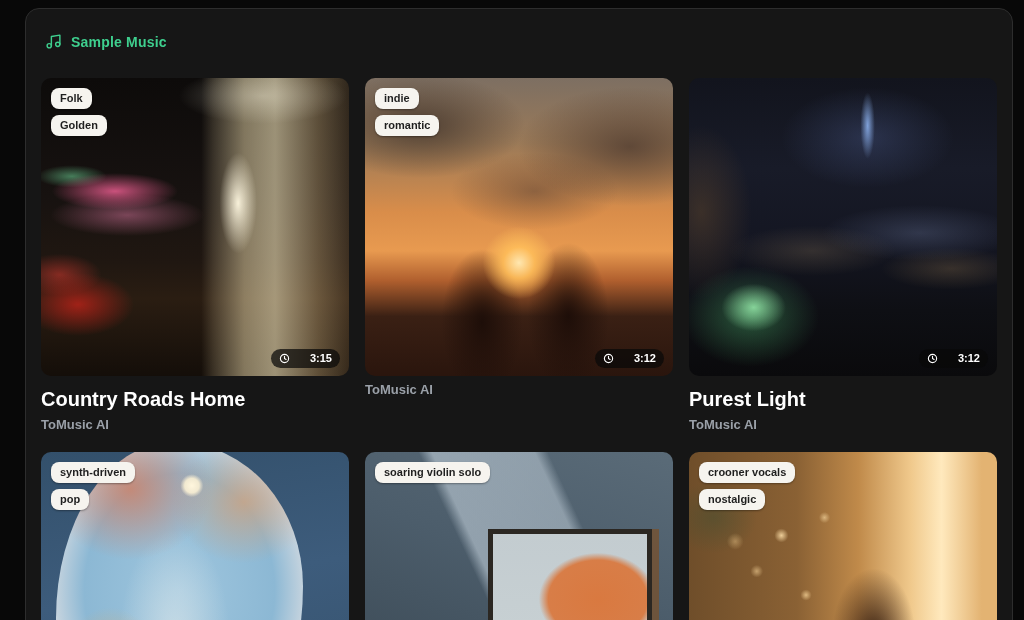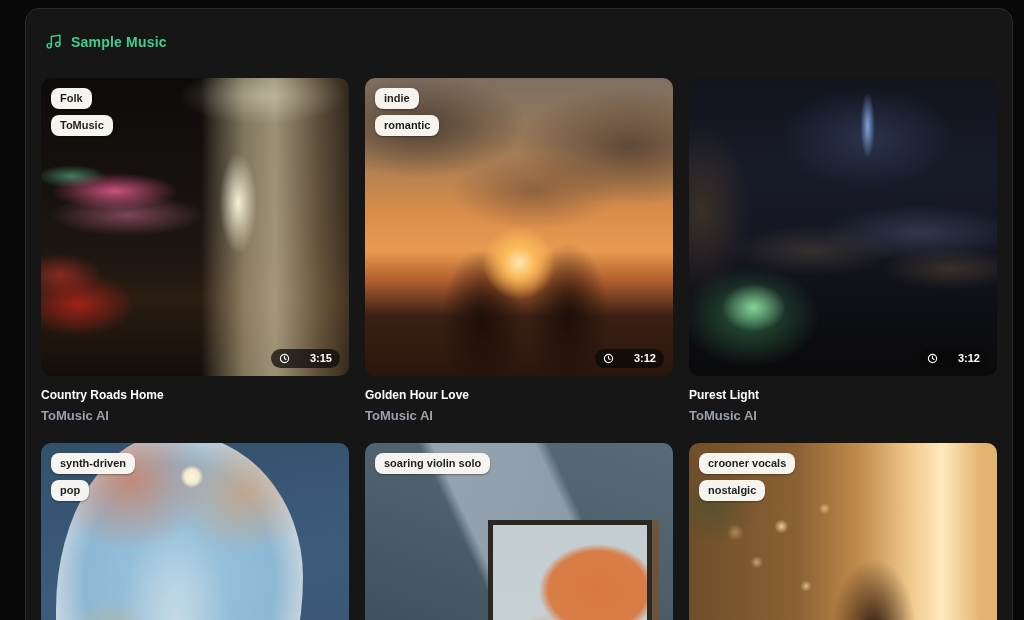--- a/index.html
+++ b/index.html
@@ -43,21 +43,21 @@
 
   .duration {
     position:absolute; right:9px; bottom:8px; z-index:3;
     display:flex; align-items:flex-start; gap:20px;
     background:rgba(8,8,8,.72); color:#fff;
     font-size:11px; font-weight:700; line-height:1;
     padding:4px 8px; border-radius:11px;
   }
   .duration svg { display:block; }
 
-  .t-title { margin-top:12px; color:#ffffff; font-size:12px; font-weight:700; }
+  .t-title { margin-top:12px; color:#ffffff; font-size:20px; font-weight:700; }
   .t-artist { margin-top:6px; color:#9aa0a8; font-size:13px; font-weight:700; }
 
   
   .art-night-street { background:
     radial-gradient(26px 70px at 64% 42%, rgba(255,248,225,.95), transparent 72%),
     radial-gradient(90px 26px at 24% 38%, rgba(233,93,143,.85), transparent 70%),
     radial-gradient(110px 30px at 28% 46%, rgba(240,130,175,.45), transparent 70%),
     radial-gradient(50px 16px at 10% 33%, rgba(130,255,180,.45), transparent 70%),
     radial-gradient(80px 45px at 12% 76%, rgba(190,35,25,.8), transparent 70%),
     radial-gradient(60px 30px at 6% 66%, rgba(230,60,50,.5), transparent 70%),
@@ -139,21 +139,21 @@
         <circle cx="18" cy="16" r="3"></circle>
     </svg>
     <span class="h-title">Sample Music</span>
   </div>
 
   <div class="grid">
   <div class="card">
     <div class="art art-night-street">
       <div class="tags">
             <span class="tag">Folk</span>
-            <span class="tag">ToMusic</span>
+            <span class="tag">Golden</span>
           </div>
       <div class="duration">
         <svg width="11" height="11" viewBox="0 0 24 24" fill="none" stroke="#ffffff" stroke-width="2.4" stroke-linecap="round" stroke-linejoin="round">
           <circle cx="12" cy="12" r="9"></circle>
               <path d="M12 7v5l3.5 2"></path>
         </svg>
         <span class="dur-text">3:15</span>
       </div>
     </div>
     <div class="t-title">Country Roads Home</div>
@@ -167,21 +167,20 @@
             <span class="tag">romantic</span>
           </div>
       <div class="duration">
         <svg width="11" height="11" viewBox="0 0 24 24" fill="none" stroke="#ffffff" stroke-width="2.4" stroke-linecap="round" stroke-linejoin="round">
           <circle cx="12" cy="12" r="9"></circle>
               <path d="M12 7v5l3.5 2"></path>
         </svg>
         <span class="dur-text">3:12</span>
       </div>
     </div>
-    <div class="t-title">Golden Hour Love</div>
     <div class="t-artist">ToMusic AI</div>
   </div>
 
   <div class="card">
     <div class="art art-night-city-crt">
       <div class="duration">
         <svg width="11" height="11" viewBox="0 0 24 24" fill="none" stroke="#ffffff" stroke-width="2.4" stroke-linecap="round" stroke-linejoin="round">
           <circle cx="12" cy="12" r="9"></circle>
               <path d="M12 7v5l3.5 2"></path>
         </svg>

